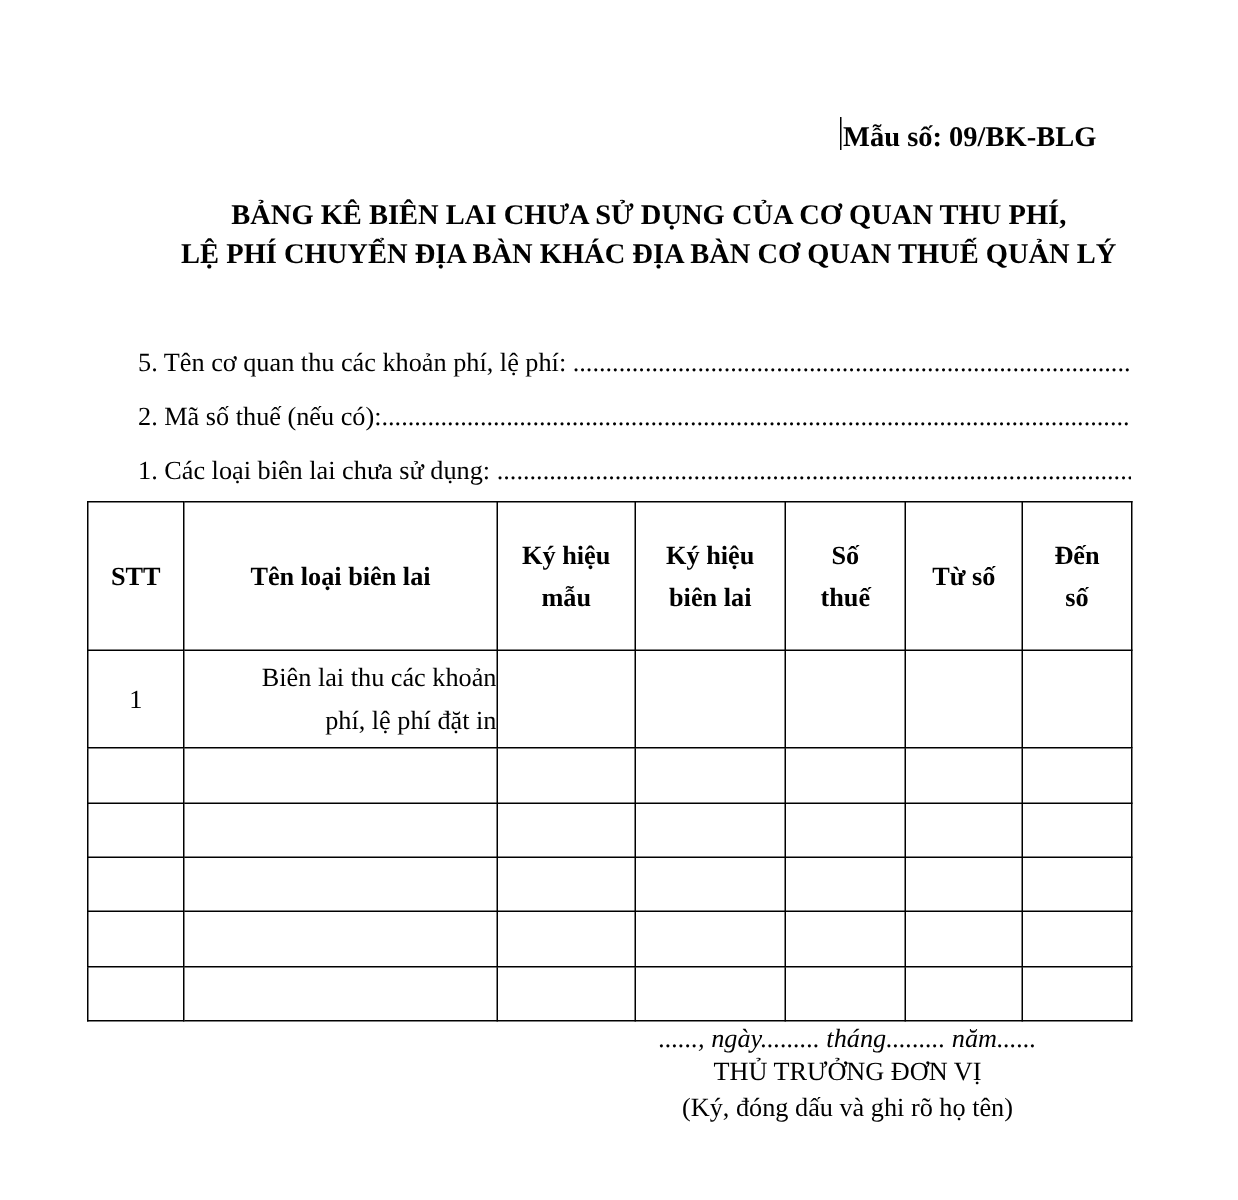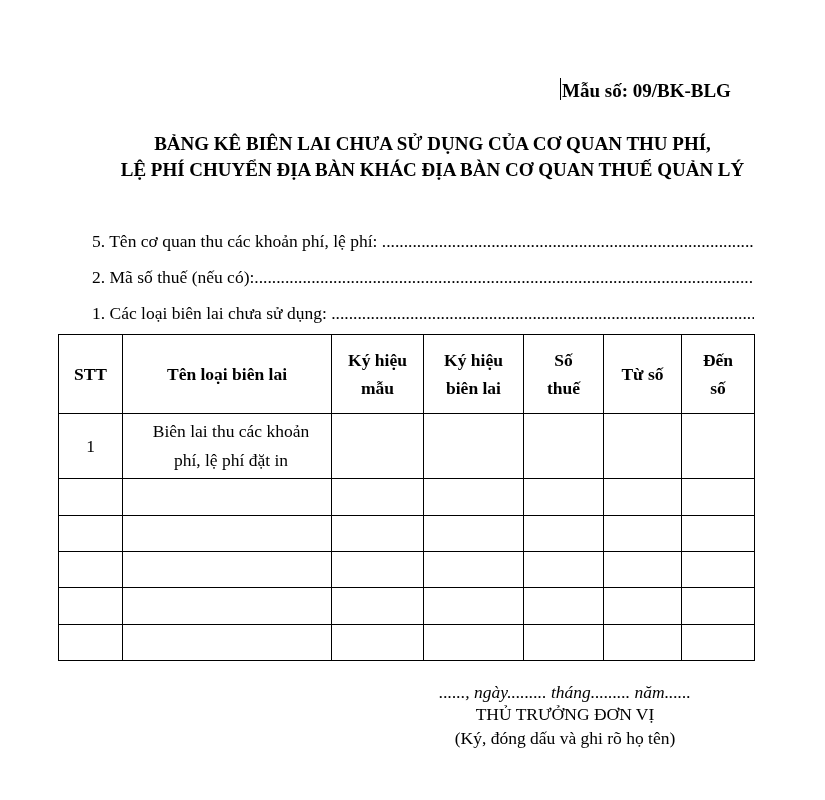--- a/index.html
+++ b/index.html
@@ -6,21 +6,21 @@
   body { width:825px; height:800px; position:relative; overflow:hidden;
          font-family:"Liberation Serif", "DejaVu Serif", serif; color:#000; }
   .form-code { position:absolute; left:560px; top:78px; font-size:19px; font-weight:bold; }
   .form-code .cursor { display:inline-block; width:1px; height:22px; background:#000; vertical-align:-3px; margin-right:1px; }
   .title { position:absolute; left:0; width:825px; top:131px; text-align:center; font-weight:bold; font-size:19px; line-height:26px;margin-left:20px; }
   .field { position:absolute; left:92px; width:662px; font-size:17.5px; white-space:nowrap; overflow:hidden; }
   .field .dots { letter-spacing:0px; }
   table { position:absolute; left:58px; top:334px; border-collapse:collapse; }
   td, th { border:1.5px solid #000; padding:0; text-align:center; vertical-align:middle; font-size:17.5px; }
   th { font-weight:bold; line-height:28px; }
-  td.name { text-align:center; padding-left:8px; line-height:29px; }
+  td.name { text-align:right; padding-left:8px; line-height:29px; }
   .sig { position:absolute; left:400px; width:330px; text-align:center; font-size:17.5px; }
   .sig-date { top:682px; font-style:italic; }
   .sig-title { top:704px; font-weight:normal; }
   .sig-note { top:728px; }
 </style>
 </head>
 <body>
 
 <div class="form-code"><span class="cursor"></span><span>Mẫu số: 09/BK-BLG</span></div>
 
@@ -37,21 +37,21 @@
   <colgroup>
     <col style="width:64px">
       <col style="width:209px">
       <col style="width:92px">
       <col style="width:100px">
       <col style="width:80px">
       <col style="width:78px">
       <col style="width:73px">
   </colgroup>
   <tbody>
-      <tr style="height:79px;">
+      <tr style="height:99px;">
     <th><span>STT</span></th>
     <th><span>Tên loại biên lai</span></th>
     <th><span>Ký hiệu</span><br><span>mẫu</span></th>
     <th><span>Ký hiệu</span><br><span>biên lai</span></th>
     <th><span>Số</span><br><span>thuế</span></th>
     <th><span>Từ số</span></th>
     <th><span>Đến</span><br><span>số</span></th>
   </tr>
   <tr style="height:65px;">
     <td>1</td>

